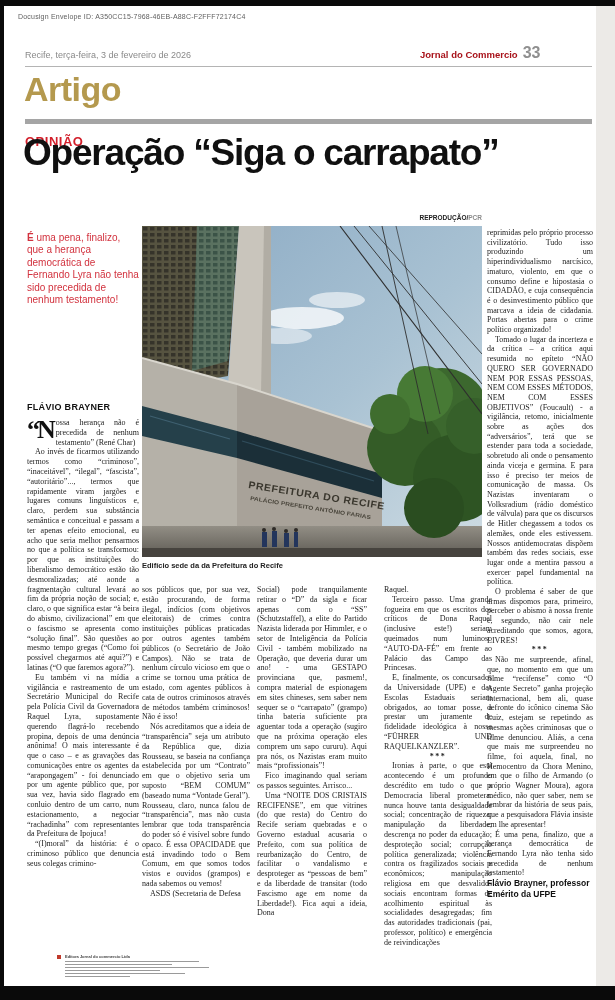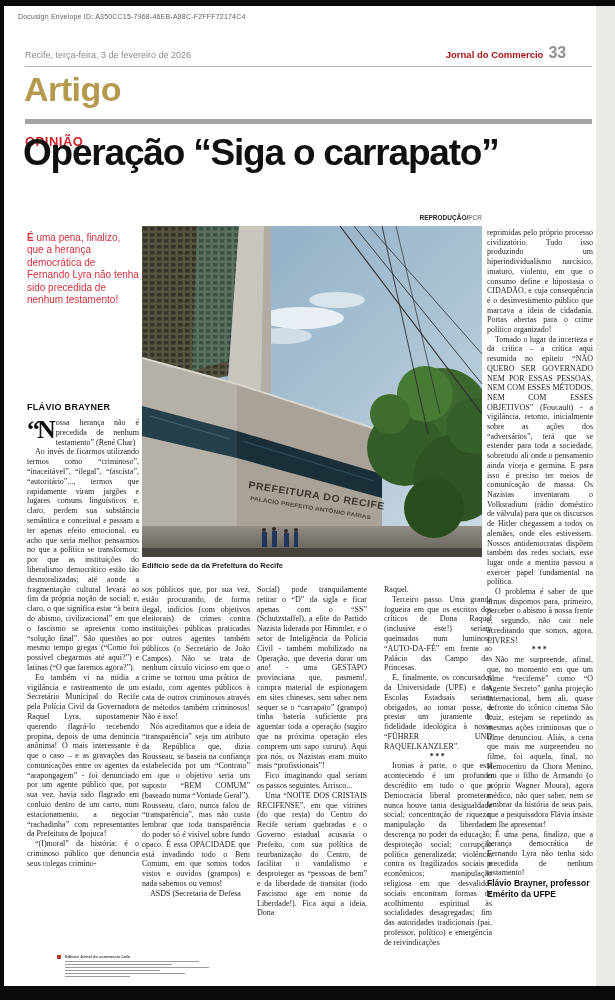--- a/index.html
+++ b/index.html
@@ -5,21 +5,21 @@
   html,body{margin:0;padding:0;background:#000;}
   .page{position:relative;width:615px;height:1000px;background:#fff;overflow:hidden;font-family:"Liberation Serif",serif;}
   .frame{position:absolute;background:#0a0a0a;z-index:6;}
   .frame.top{left:0;top:0;width:615px;height:6px;}
   .frame.left{left:0;top:0;width:4px;height:988px;}
   .frame.bottom{left:0;top:986px;width:615px;height:14px;}
   .edge-right{position:absolute;left:596px;top:6px;width:19px;height:980px;background:#eceae7;z-index:5;}
 
   .docusign{position:absolute;left:18px;top:13px;font:7px "Liberation Sans",sans-serif;color:#5f5f5f;letter-spacing:.2px;}
   .dateline{position:absolute;left:25px;top:50px;font:9px "Liberation Sans",sans-serif;color:#8a8a8a;}
-  .brandbox{position:absolute;left:420px;top:44px;width:172px;text-align:center;}
+  .brandbox{position:absolute;left:420px;top:44px;width:172px;text-align:left;}
   .brand{font:bold 9.5px "Liberation Sans",sans-serif;color:#a8121a;}
   .pagenum{font:bold 16px "Liberation Sans",sans-serif;color:#8f8f8f;margin-left:5px;}
   .rule1{position:absolute;left:25px;top:66px;width:567px;height:1px;background:#b4b4b4;}
   .section-title{position:absolute;left:24px;top:72px;font:bold 34px/1 "Liberation Sans",sans-serif;color:#b4994e;letter-spacing:-.5px;}
   .rule2{position:absolute;left:25px;top:119px;width:567px;height:5px;background:#a5a5a5;}
   .kicker{position:absolute;left:25px;top:134px;font:bold 13px "Liberation Sans",sans-serif;color:#d21f2b;letter-spacing:.5px;}
   .headline{position:absolute;left:23px;top:134px;width:575px;font:800 37px/1 "Liberation Sans",sans-serif;color:#101010;letter-spacing:-1.2px;}
 
   .credit{position:absolute;left:142px;top:214px;width:340px;text-align:right;font:bold 6.5px "Liberation Sans",sans-serif;color:#222;}
   .credit .agency{color:#8b8b8b;}

